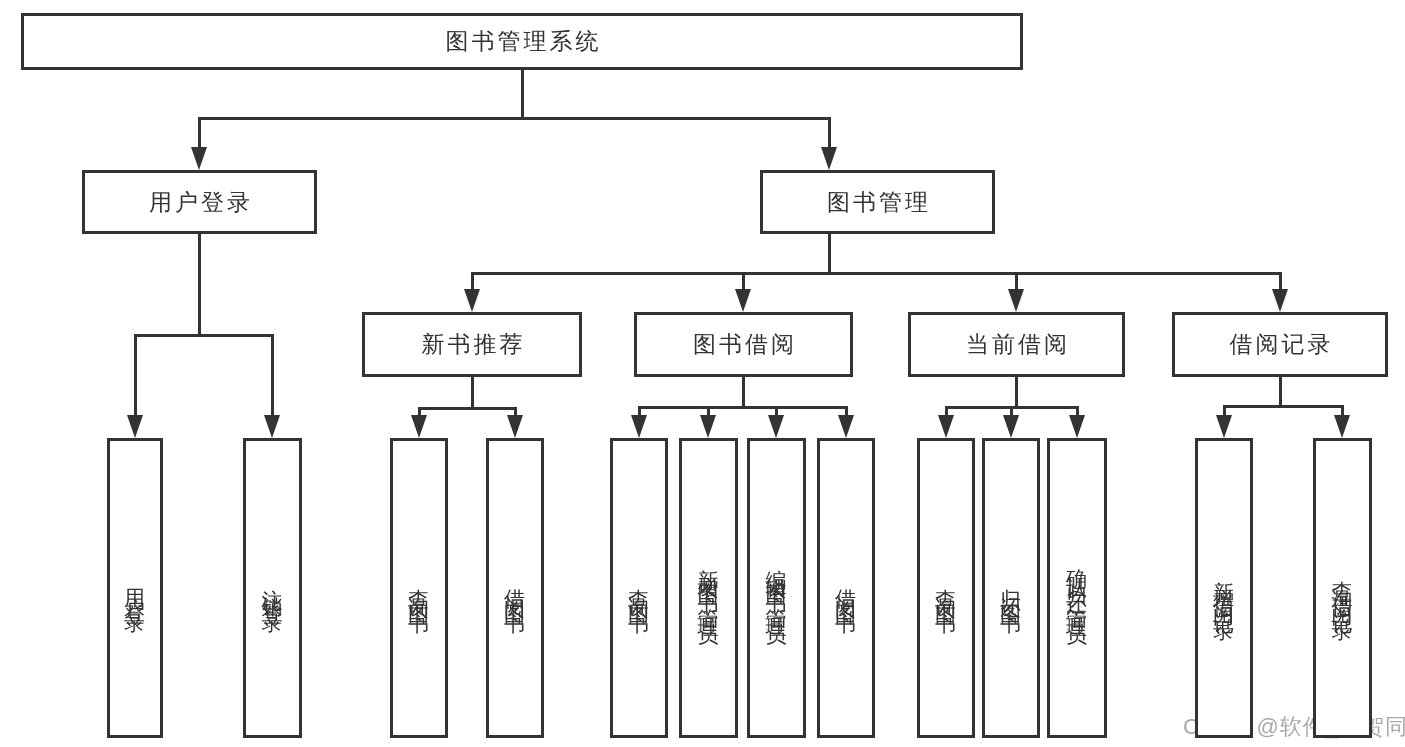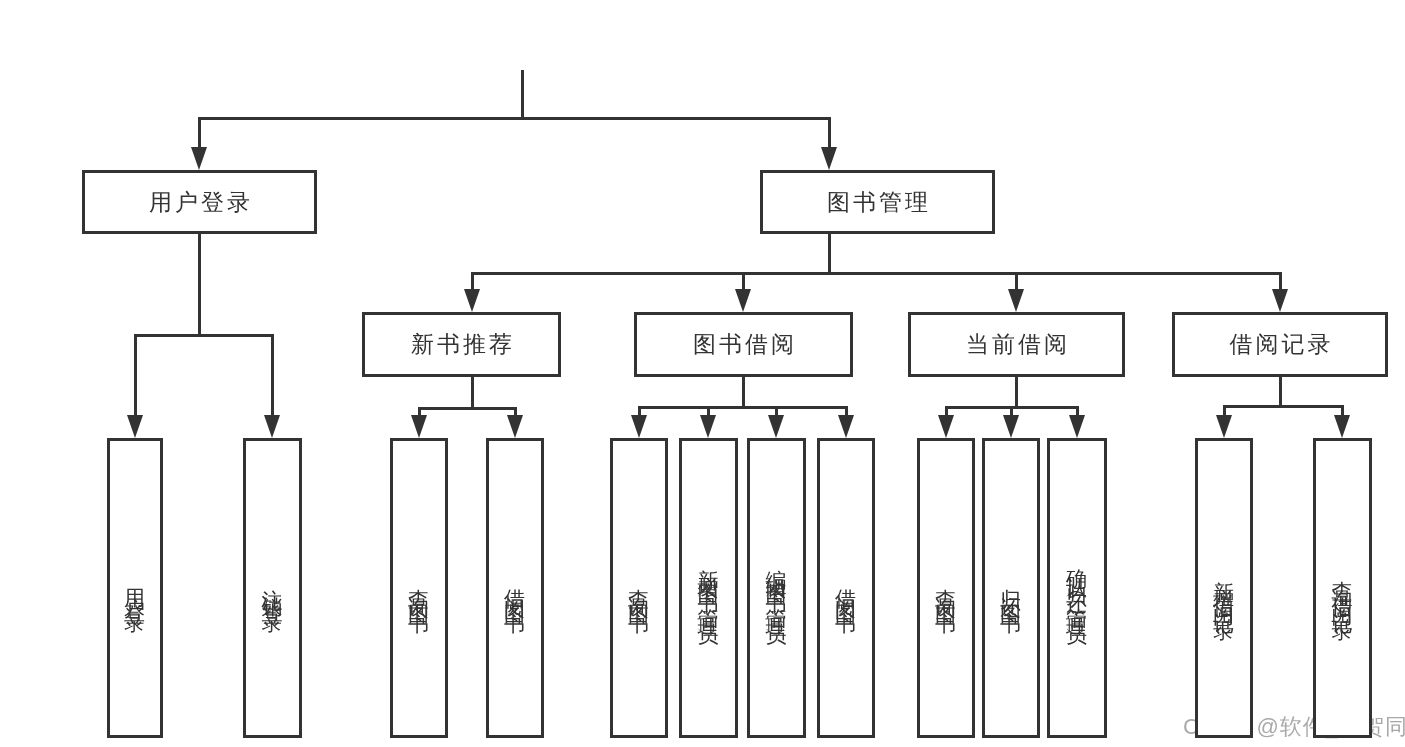--- a/index.html
+++ b/index.html
@@ -48,27 +48,30 @@
     color:rgba(148,148,148,0.8);
     white-space:nowrap;
     letter-spacing:1px;
   }
 </style>
 </head>
 <body>
 
 <div id="stage">
   <div class="watermark">CSDN @软件_小贺同学</div>
+<div class="node h" style="left: 21px; top: 13px; width: 1002px; height: 57px;">
+      <span>图书管理系统</span>
+    </div>
     <div class="node h" style="left: 82px; top: 170px; width: 235px; height: 64px;">
       <span>用户登录</span>
     </div>
     <div class="node h" style="left: 712px; top: 170px; width: 235px; height: 64px; margin-left: 48px;">
       <span>图书管理</span>
     </div>
-    <div class="node h" style="left: 362px; top: 312px; width: 199px; height: 65px;">
+    <div class="node h" style="left: 362px; top: 312px; width: 220px; height: 65px;">
       <span>新书推荐</span>
     </div>
     <div class="node h" style="left: 634px; top: 312px; width: 219px; height: 65px;">
       <span>图书借阅</span>
     </div>
     <div class="node h" style="left: 908px; top: 312px; width: 217px; height: 65px;">
       <span>当前借阅</span>
     </div>
     <div class="node h" style="left: 1172px; top: 312px; width: 216px; height: 65px;">
       <span>借阅记录</span>

